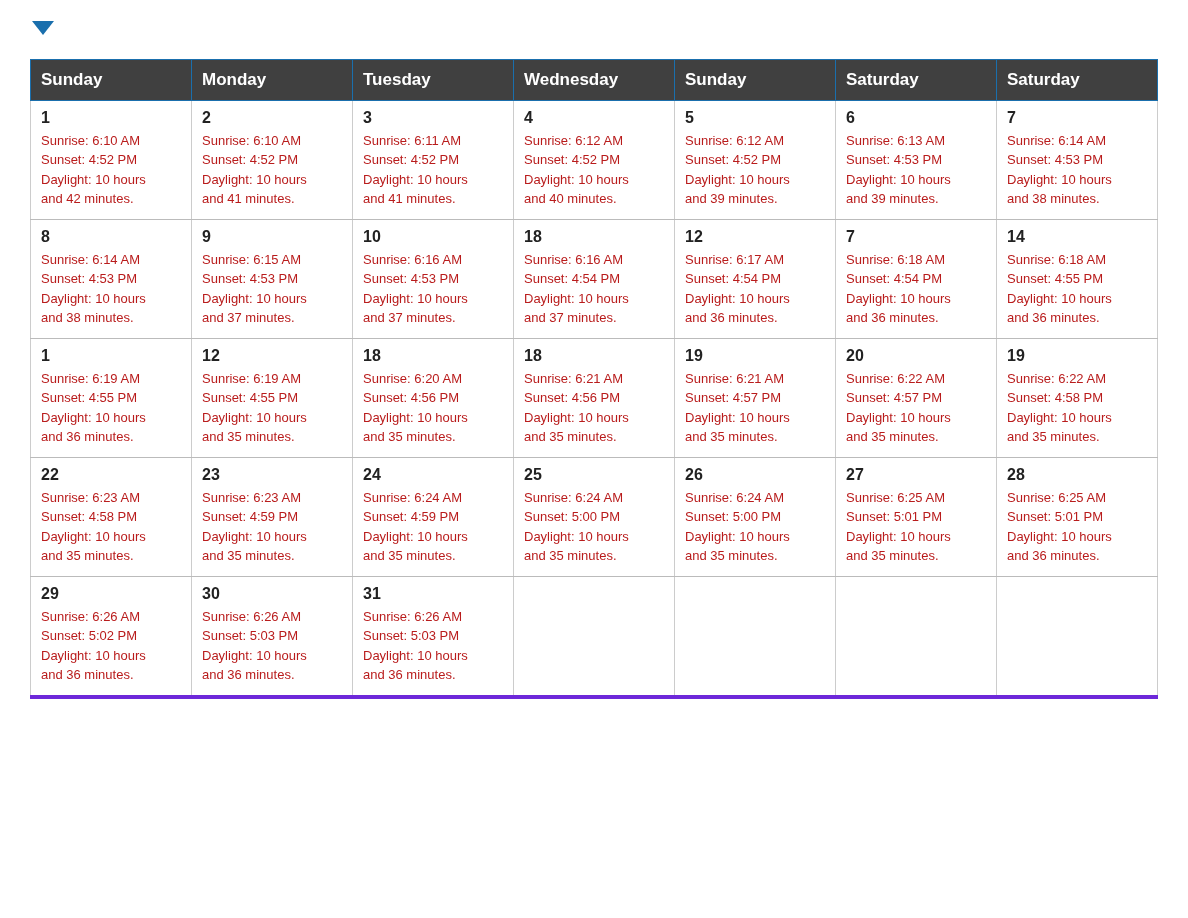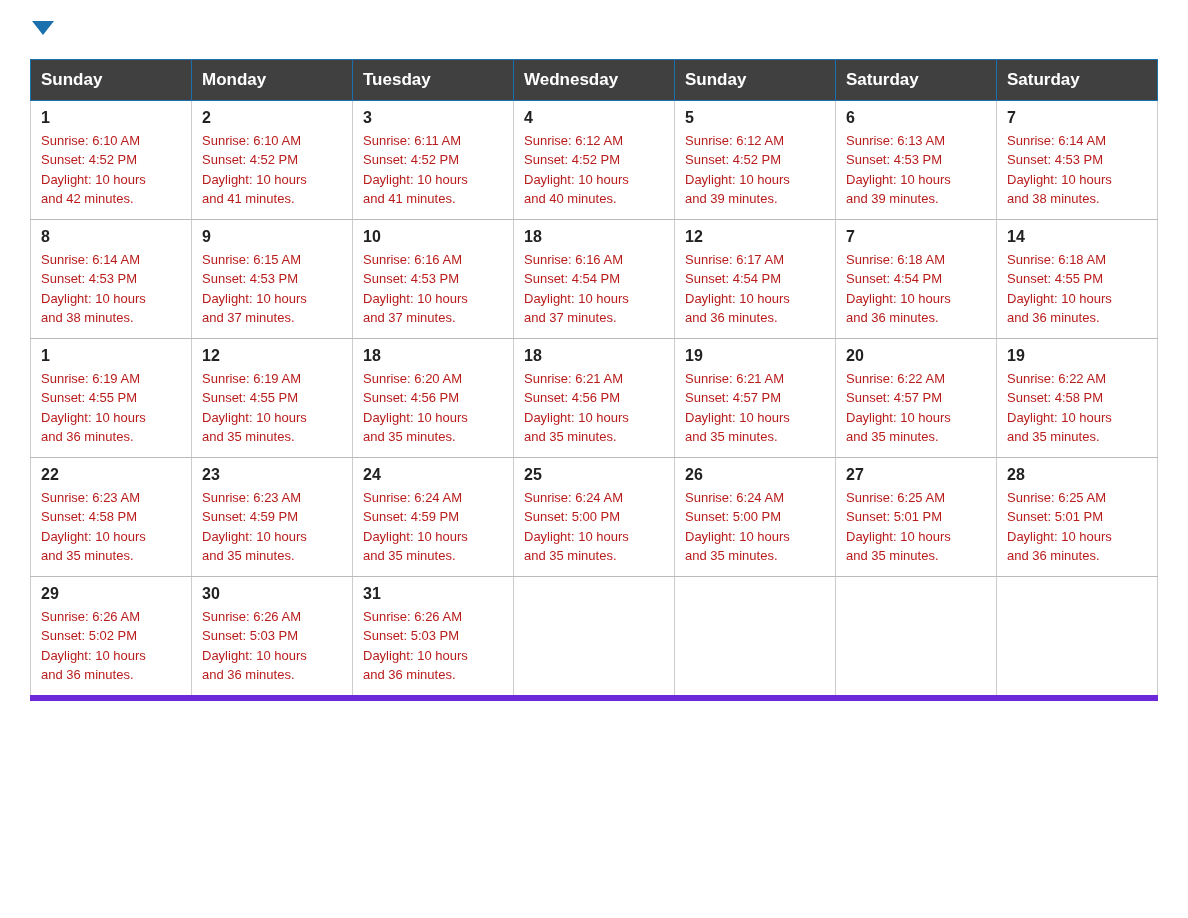--- a/index.html
+++ b/index.html
@@ -68,21 +68,21 @@
     }
     .day-info {
       font-size: 13px;
       line-height: 1.5;
       color: #b91c1c;
     }
     .calendar tr td {
       border-bottom: 1px solid #bbb;
     }
     .calendar tbody tr:last-child td {
-      border-bottom: 6px solid #6d28d9;
+      border-bottom: 4px solid #6d28d9;
     }
     .empty-cell {
       background: #fff;
     }
     
     .logo-row {
       display: flex;
       align-items: center;
       gap: 0;
     }

